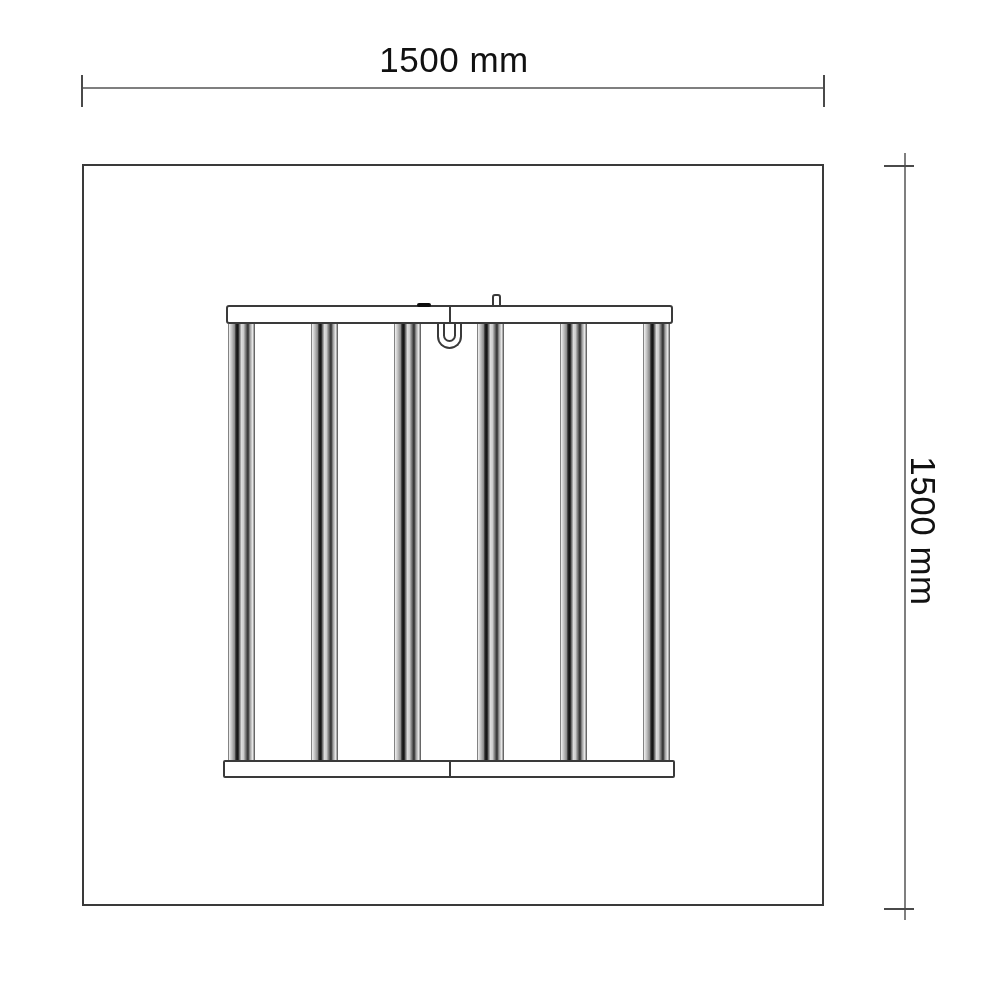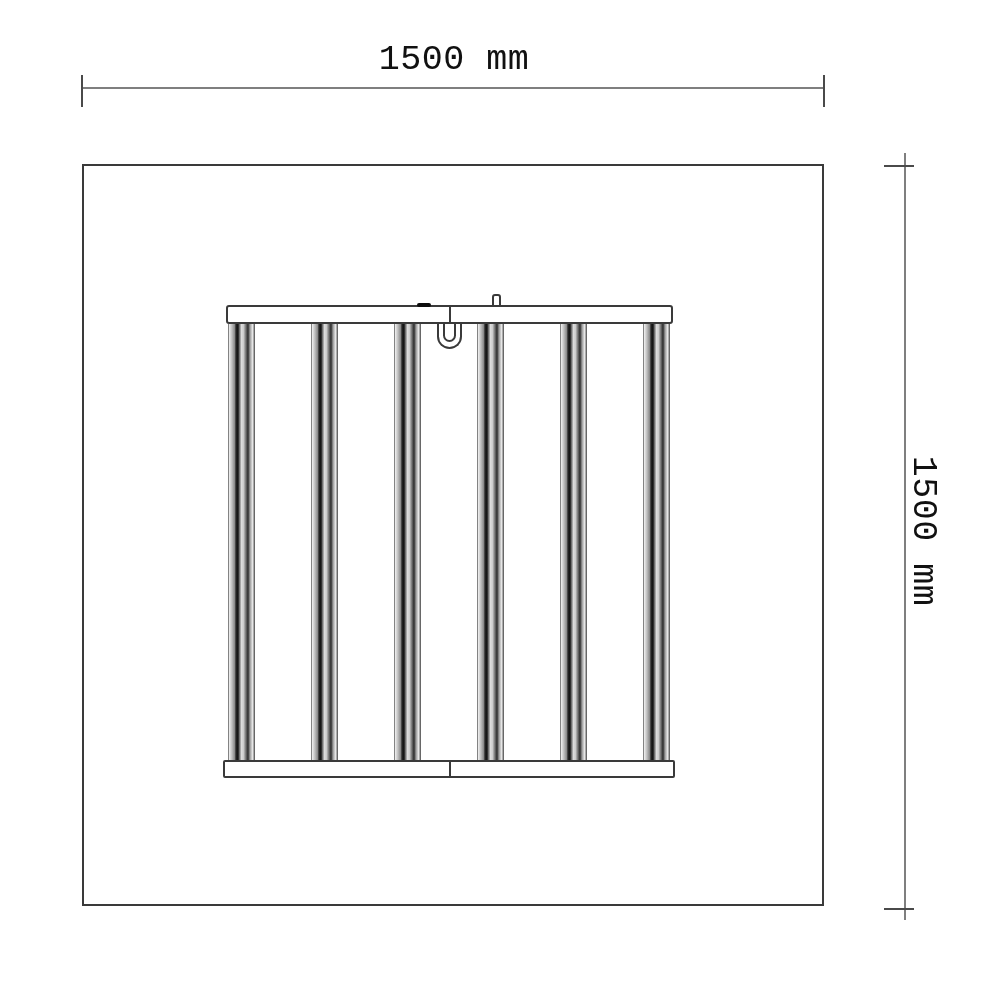--- a/index.html
+++ b/index.html
@@ -5,21 +5,21 @@
   :root{
     --background:#ffffff;
     --outline:#3a3a3a;
     --dimension-line:#7f7f7f;
     --dimension-tick:#4a4a4a;
     --label-text:#111111;
   }
   html,body{margin:0;padding:0;background:var(--background);}
   #canvas{
     position:relative;width:1000px;height:1000px;background:var(--background);
-    font-family:Liberation Mono, monospace;overflow:hidden;
+    font-family:Liberation Sans, sans-serif;overflow:hidden;
   }
   .dim-label{
     position:absolute;font-size:35px;color:var(--label-text);
     white-space:nowrap;letter-spacing:0.5px;
   }
   .dim-label.h{transform:translate(-50%,-50%);}
   .dim-label.v{transform:translate(-50%,-50%) rotate(90deg);}
   .dim-line-h{position:absolute;height:0;border-top:2px solid var(--dimension-line);}
   .dim-line-v{position:absolute;width:0;border-left:2px solid var(--dimension-line);}
   .tick-v{position:absolute;width:2px;height:32px;background:var(--dimension-tick);}

